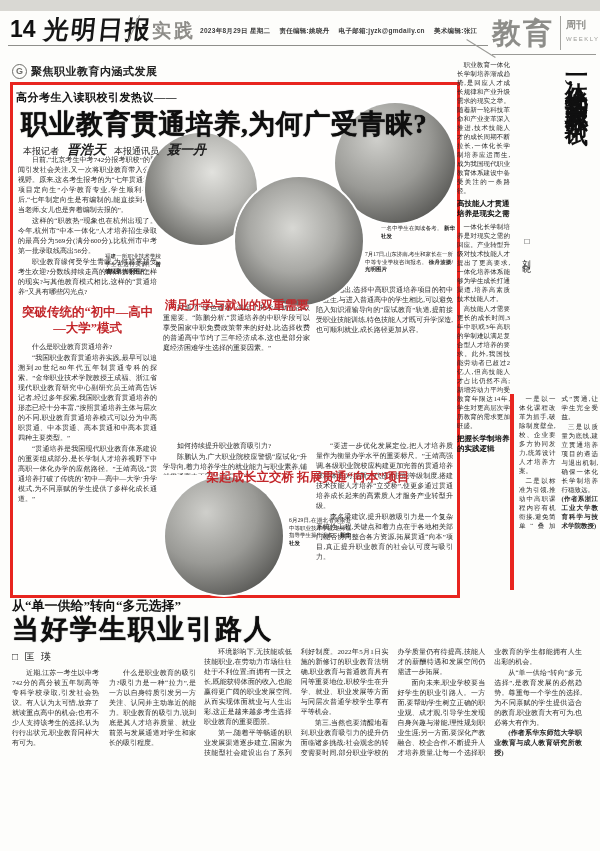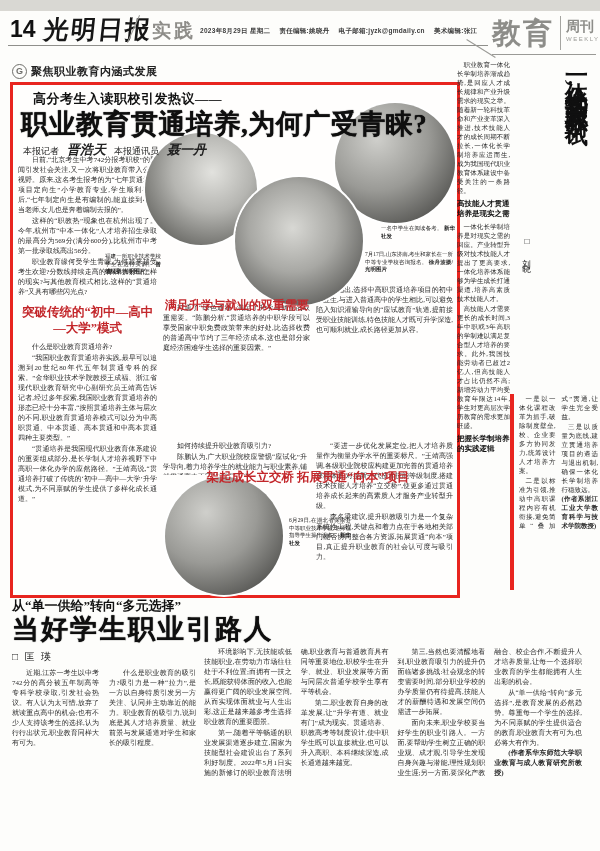--- a/index.html
+++ b/index.html
@@ -11,31 +11,31 @@
   .pageno{left:10px;top:16px;font-size:23px;font-weight:bold;font-family:"Liberation Sans",sans-serif;color:#111;}
   .masthead{left:44px;top:13px;font-size:25px;font-weight:bold;transform:skewX(-6deg);letter-spacing:2px;color:#161616;}
   .hd-slash{left:133px;top:14px;width:1px;height:30px;background:#9a9a96;transform:rotate(24deg);}
   .section-flag{left:152px;top:18px;font-size:19px;font-weight:bold;color:#8e8d89;letter-spacing:3px;}
   .dateline{left:200px;top:27px;font-size:6.5px;color:#3c3c3c;font-family:"Liberation Sans",sans-serif;letter-spacing:.3px;}
   .dateline b{margin-right:7px;font-weight:bold;}
   .hd-rule{left:8px;top:45px;width:480px;height:1px;background:#8f8f8b;}
   .badge{left:492px;top:10px;width:104px;height:44px;border-bottom:1px solid #9a9a96;}
   .badge-main{left:0px;top:4px;font-size:29px;font-weight:bold;color:#8d8d89;letter-spacing:2px;}
   .badge-div{left:68px;top:6px;width:1px;height:34px;background:#a5a5a1;}
-  .badge-sub{left:74px;top:8px;font-size:14px;font-weight:bold;color:#8d8d89;}
+  .badge-sub{left:74px;top:8px;font-size:10px;font-weight:bold;color:#8d8d89;}
   .badge-en{left:74px;top:26px;font-size:6px;color:#9b9b97;letter-spacing:1.5px;font-family:"Liberation Sans",sans-serif;}
   .badge-swoosh{left:-28px;top:38px;width:34px;height:1px;background:#9a9a96;transform:rotate(32deg);}
   
   .colflag{left:12px;top:63px;height:16px;display:flex;align-items:center;gap:4px;}
   .gicon{width:13px;height:13px;border:1.6px solid #6f6f6b;border-radius:50%;color:#6f6f6b;
          font-family:"Liberation Sans",sans-serif;font-weight:bold;font-size:9px;display:flex;align-items:center;justify-content:center;}
   .colflag-label{font-size:11px;font-weight:bold;color:#222;letter-spacing:.5px;}
   
   .main-box{left:10px;top:82px;width:444px;height:510px;border:3px solid #e8251f;background:#fffefd;}
-  .kicker{left:20px;top:5px;font-size:13px;font-weight:bold;color:#111;letter-spacing:.5px;}
+  .kicker{left:3px;top:5px;font-size:11px;font-weight:bold;color:#111;letter-spacing:.5px;}
   .headline{left:8px;top:21px;width:436px;font-size:27px;font-weight:700;color:#0f0f0f;
             letter-spacing:.5px;z-index:5;text-shadow:0 0 1px #000;}
   .byline{left:10px;top:56px;font-size:9px;color:#222;z-index:5;}
   .byline i{font-size:13px;font-weight:bold;margin:0 8px 0 8px;}
   .para{margin:0 0 1px;text-indent:2em;font-size:7px;line-height:10px;text-align:justify;}
   .tcol{overflow:hidden;}
   .col1{left:5px;top:70px;width:139px;height:432px;}
   .subhead{color:#c3272b;font-weight:bold;text-align:center;}
   .subhead1{font-size:12.5px;line-height:16px;margin:7px 0 6px;}
   .subhead2{left:150px;top:200px;width:148px;font-size:12px;z-index:6;}
@@ -208,20 +208,19 @@
     <span>匡  瑛</span>
   </div>
   <div class="abs tcol b-colsA">
       <p class="para">近期,江苏一考生以中考742分的高分被五年制高等专科学校录取,引发社会热议。有人认为太可惜,放弃了就读重点高中的机会;也有不少人支持该考生的选择,认为行行出状元,职业教育同样大有可为。</p>
       <p class="para">什么是职业教育的吸引力?吸引力是一种“拉力”,是一方以自身特质引发另一方关注、认同并主动靠近的能力。职业教育的吸引力,说到底是其人才培养质量、就业前景与发展通道对学生和家长的吸引程度。</p>
     </div>
   <div class="abs tcol b-colsB">
     <div>
         <p class="para">环境影响下,无技能或低技能职业,在劳动力市场往往处于不利位置;而拥有一技之长,既能获得体面的收入,也能赢得更广阔的职业发展空间,从而实现体面就业与人生出彩,这正是越来越多考生选择职业教育的重要图景。</p>
         <p class="para">第一,随着平等畅通的职业发展渠道逐步建立,国家为技能型社会建设出台了系列利好制度。2022年5月1日实施的新修订的职业教育法明确,职业教育与普通教育具有同等重要地位,职校学生在升学、就业、职业发展等方面与同层次普通学校学生享有平等机会。</p>
-        <p class="para">第二,职业教育自身的改革发展,让“升学有道、就业有门”成为现实。贯通培养、职教高考等制度设计,使中职学生既可以直接就业,也可以升入高职、本科继续深造,成长通道越来越宽。</p>
         <p class="para">第三,当然也要清醒地看到,职业教育吸引力的提升仍面临诸多挑战:社会观念的转变需要时间,部分职业学校的办学质量仍有待提高,技能人才的薪酬待遇和发展空间仍需进一步拓展。</p>
         <p class="para">面向未来,职业学校要当好学生的职业引路人。一方面,要帮助学生树立正确的职业观、成才观,引导学生发现自身兴趣与潜能,理性规划职业生涯;另一方面,要深化产教融合、校企合作,不断提升人才培养质量,让每一个选择职业教育的学生都能拥有人生出彩的机会。</p>
         <p class="para">从“单一供给”转向“多元选择”,是教育发展的必然趋势。尊重每一个学生的选择,为不同禀赋的学生提供适合的教育,职业教育大有可为,也必将大有作为。</p>
       </div>
     <p class="b-affil">(作者系华东师范大学职业教育与成人教育研究所教授)</p>
   </div>
 </div>
 
 </body></html>

